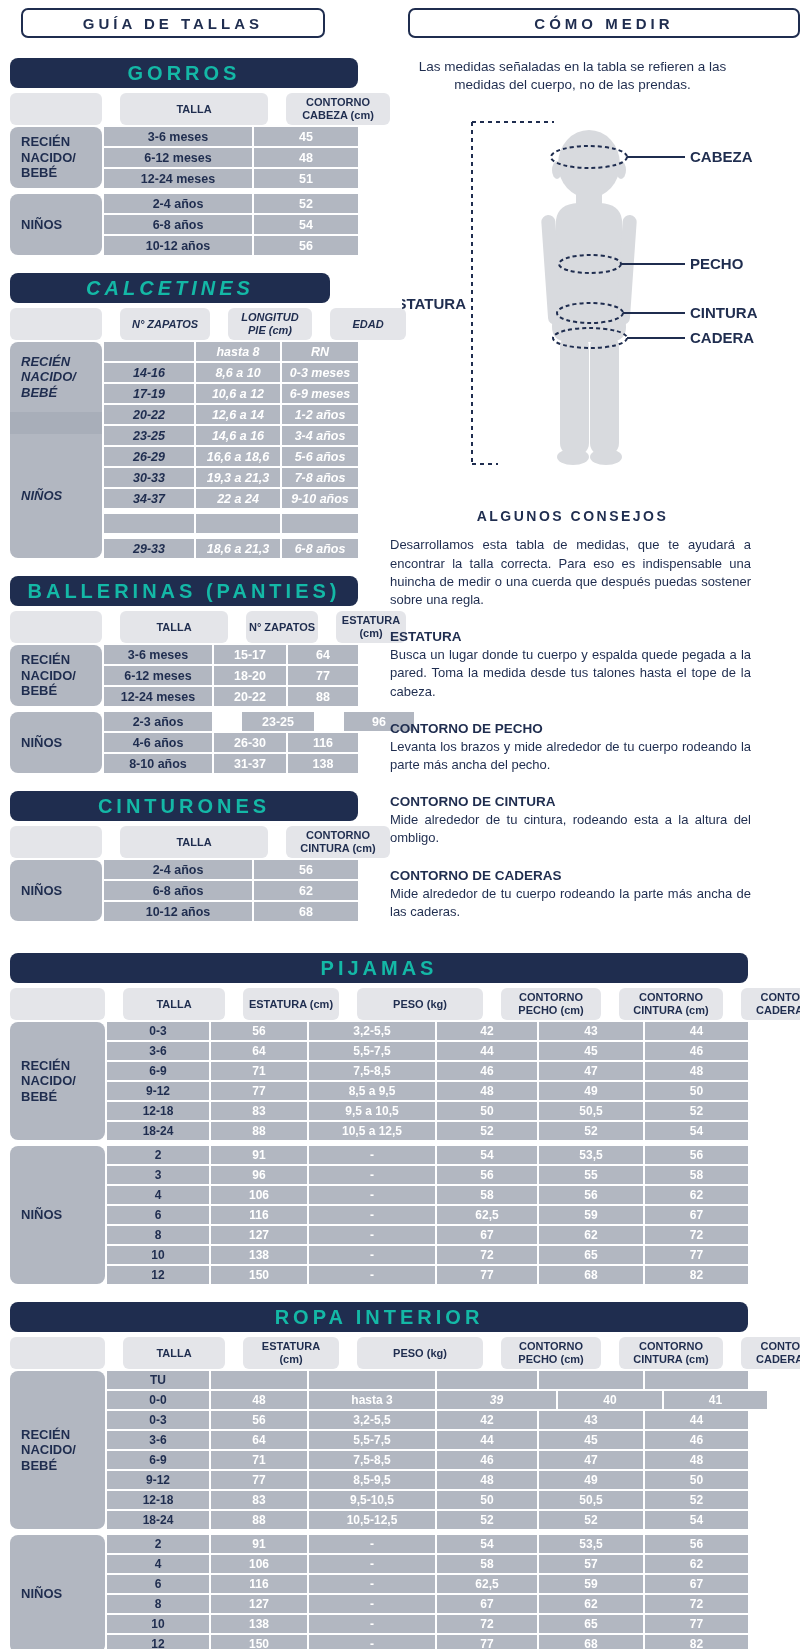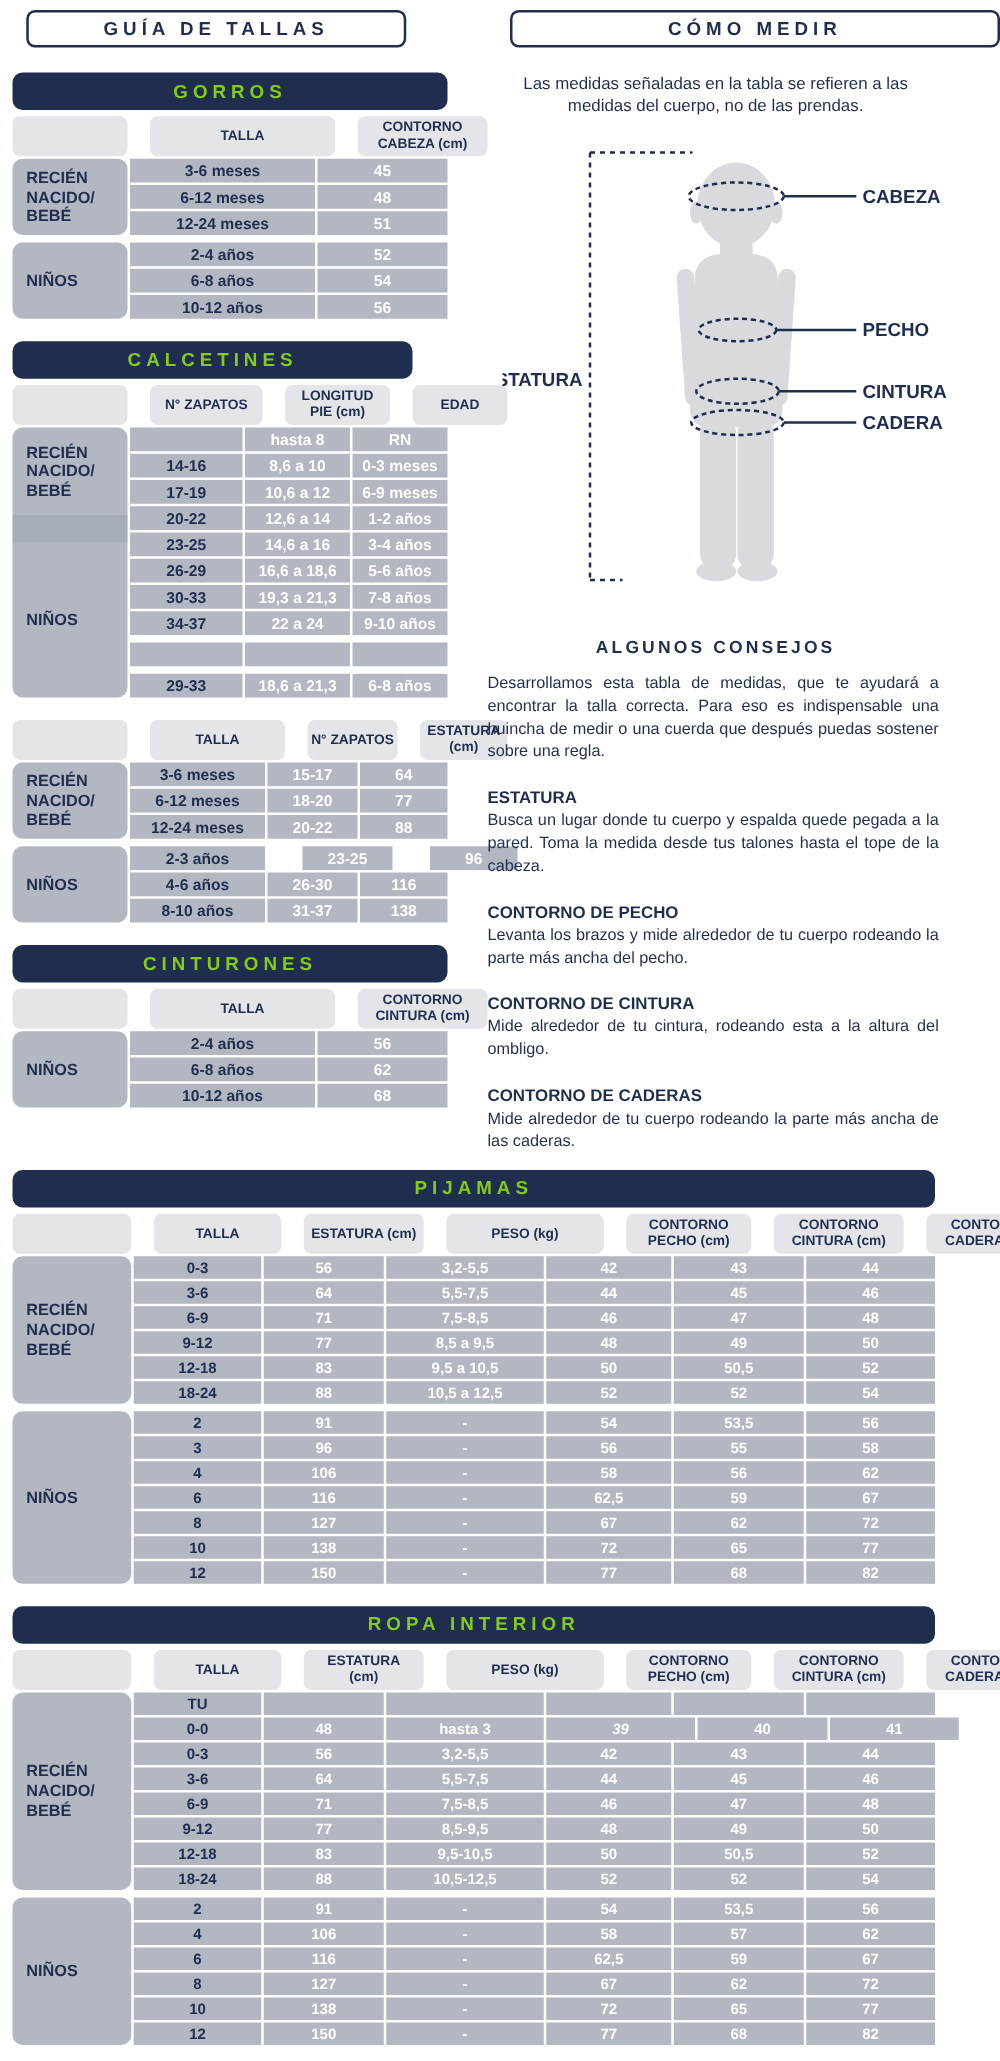--- a/index.html
+++ b/index.html
@@ -21,23 +21,23 @@
     display:flex;align-items:center;justify-content:center;
     font-weight:bold;font-size:15px;letter-spacing:4px;background:#fff}
   .tbox-left{width:316px;margin-left:11px}
   .tbox-right{width:408px;margin-left:83px}
   
   .cols{display:flex;margin-bottom:14px}
   .left-col{width:348px;flex:none}
   .right-col{width:365px;flex:none;margin-left:32px}
   
   .tbl{margin-bottom:18px}
-  .tbl-bar{background:var(--navy);color:#84cc16;border-radius:8px;height:30px;
+  .tbl-bar{background:var(--navy);color:#14b8a6;border-radius:8px;height:30px;
     display:flex;align-items:center;justify-content:center;
-    font-weight:bold;font-size:15px;letter-spacing:4px;margin-bottom:5px}
+    font-weight:bold;font-size:20px;letter-spacing:4px;margin-bottom:5px}
   .tbl-head{display:flex;gap:18px;margin-bottom:2px}
   .hcell{background:var(--head);border-radius:6px;min-height:32px;
     display:flex;align-items:center;justify-content:center;text-align:center;
     font-weight:bold;font-size:11px;line-height:1.15;color:var(--navy);
     white-space:pre-line;flex:none}
   .grp{display:flex;gap:2px;margin-bottom:6px}
   .glabel{background:var(--cell);border-radius:8px;display:flex;
     flex-direction:column;overflow:hidden;flex:none}
   .gseg{display:flex;align-items:center}
   .gseg.dark{background:var(--cell-dark)}
@@ -120,21 +120,21 @@
                 <div class="tcell navy" style="width: 148px; font-size: 12.5px;">6-8 años</div>
                 <div class="tcell" style="width: 104px; font-size: 12.5px;">54</div>
               </div>
               <div class="trow" style="height: 19px;">
                 <div class="tcell navy" style="width: 148px; font-size: 12.5px;">10-12 años</div>
                 <div class="tcell" style="width: 104px; font-size: 12.5px;">56</div>
               </div>
             </div>
           </div>
         </div>
-        <div class="tbl" style="width: 320px;">
+        <div class="tbl" style="width: 320px; font-style: italic;">
           <div class="tbl-bar">CALCETINES</div>
           <div class="tbl-head">
             <div class="hcell" style="width: 92px;"></div>
             <div class="hcell" style="width: 90px;">N° ZAPATOS</div>
             <div class="hcell" style="width: 84px;">LONGITUD
 PIE (cm)</div>
             <div class="hcell" style="width: 76px;">EDAD</div>
           </div>
           <div class="grp">
             <div class="glabel" style="width: 92px;">
@@ -196,20 +196,21 @@
               </div>
               <div class="trow" style="height: 19px; margin-top: 4px;">
                 <div class="tcell navy" style="width: 90px; font-size: 12.5px;">29-33</div>
                 <div class="tcell" style="width: 84px; font-size: 12.5px;">18,6 a 21,3</div>
                 <div class="tcell" style="width: 76px; font-size: 12.5px;">6-8 años</div>
               </div>
             </div>
           </div>
         </div>
         <div class="tbl" style="width: 348px;">
+          <div class="tbl-bar">BALLERINAS (PANTIES)</div>
           <div class="tbl-head">
             <div class="hcell" style="width: 92px;"></div>
             <div class="hcell" style="width: 108px;">TALLA</div>
             <div class="hcell" style="width: 72px;">N° ZAPATOS</div>
             <div class="hcell" style="width: 70px;">ESTATURA
 (cm)</div>
           </div>
           <div class="grp">
             <div class="glabel" style="width: 92px;">
               <div class="gseg" style="flex: 1 1 0%;">

